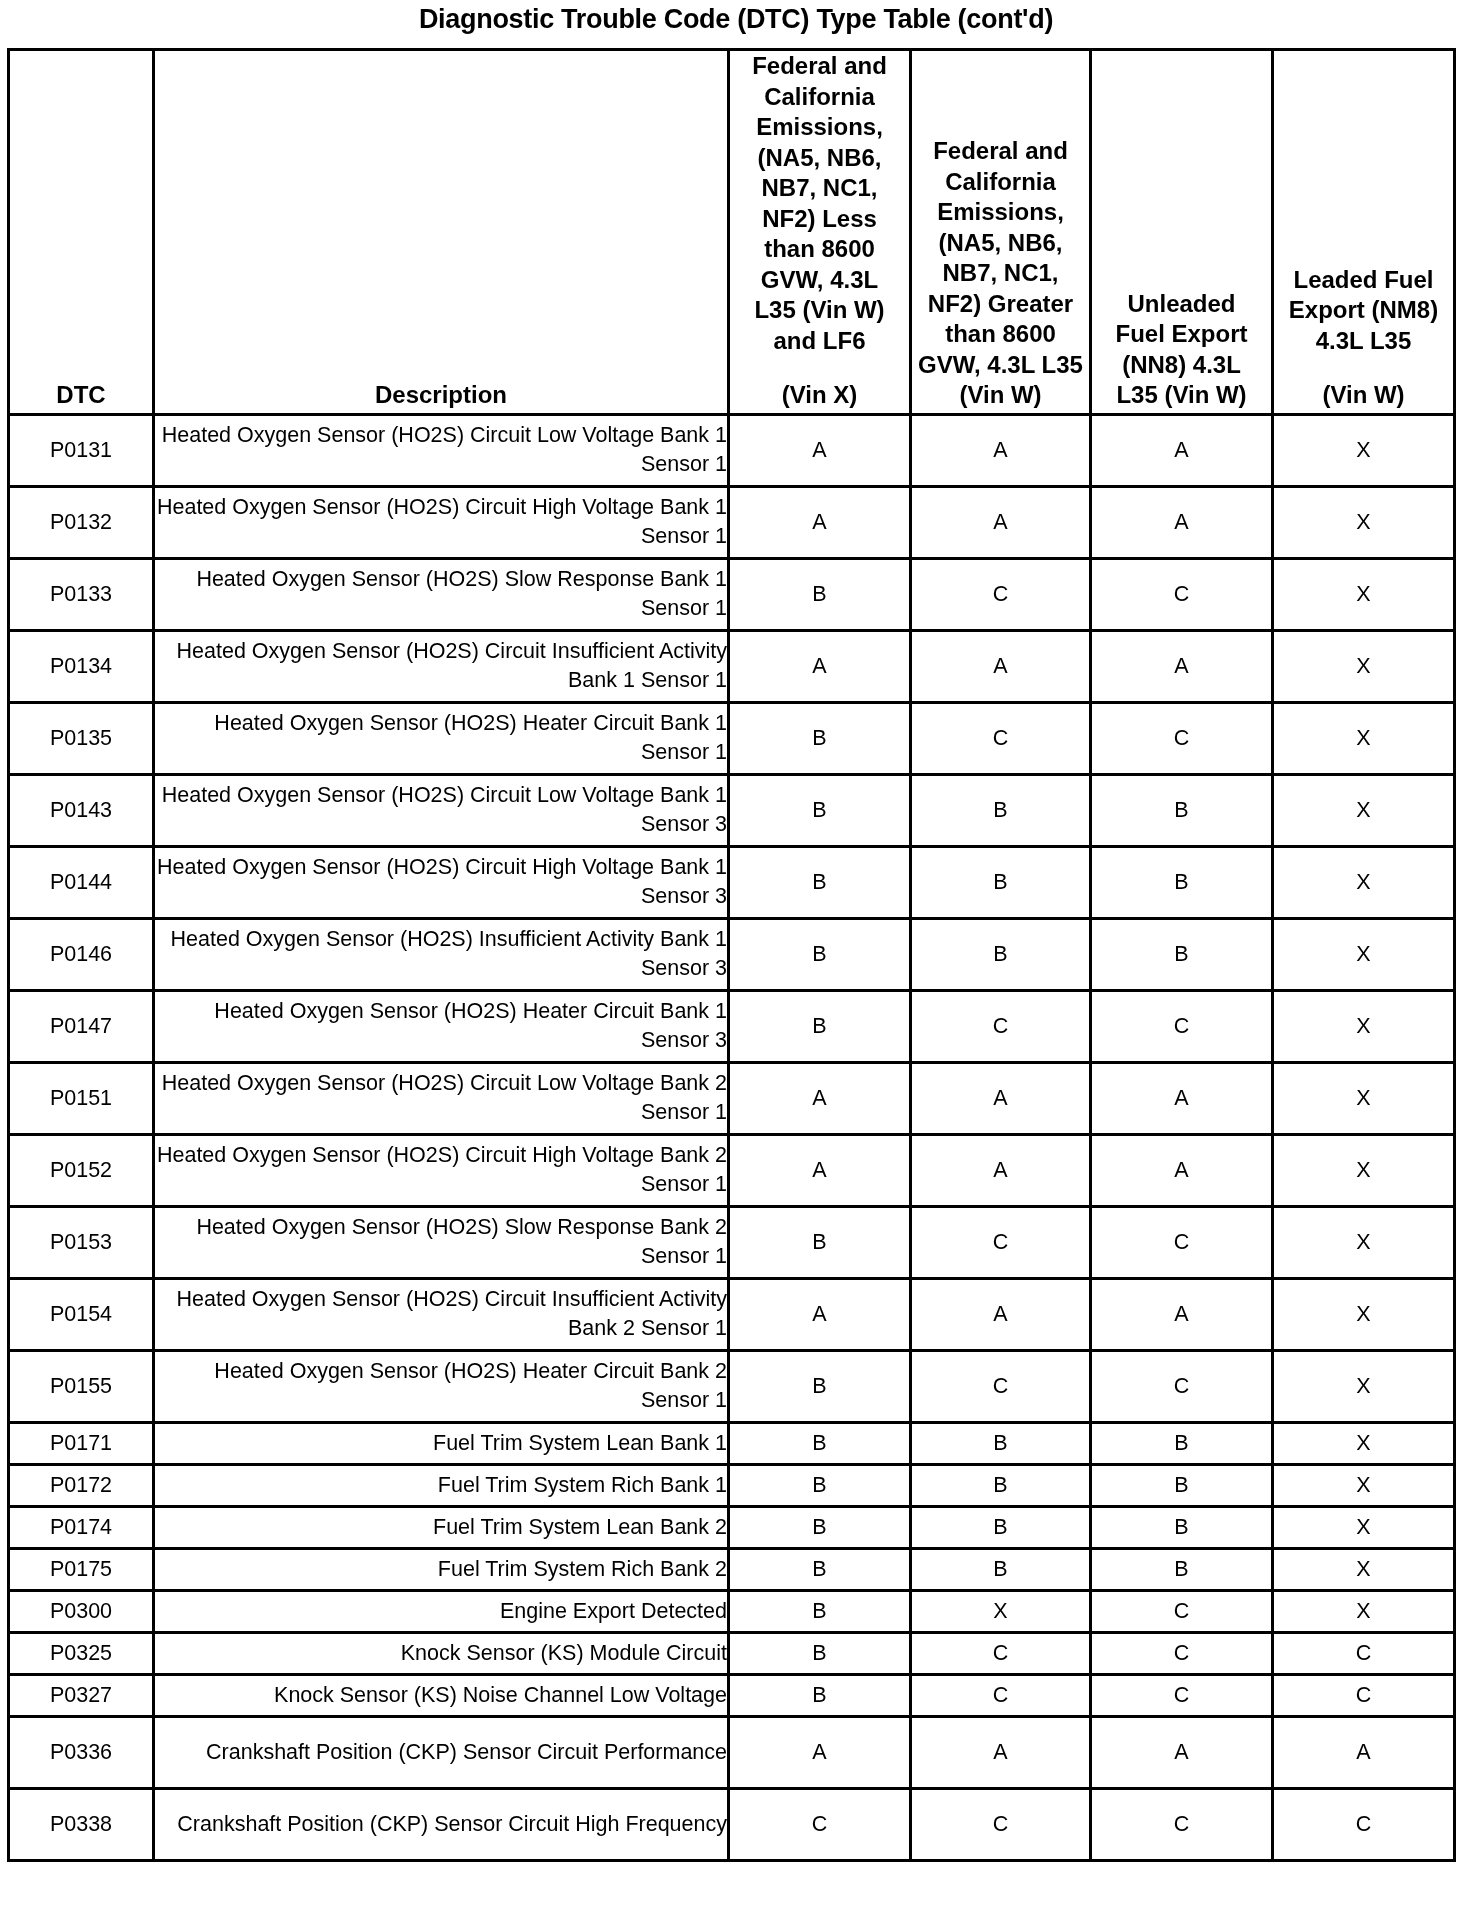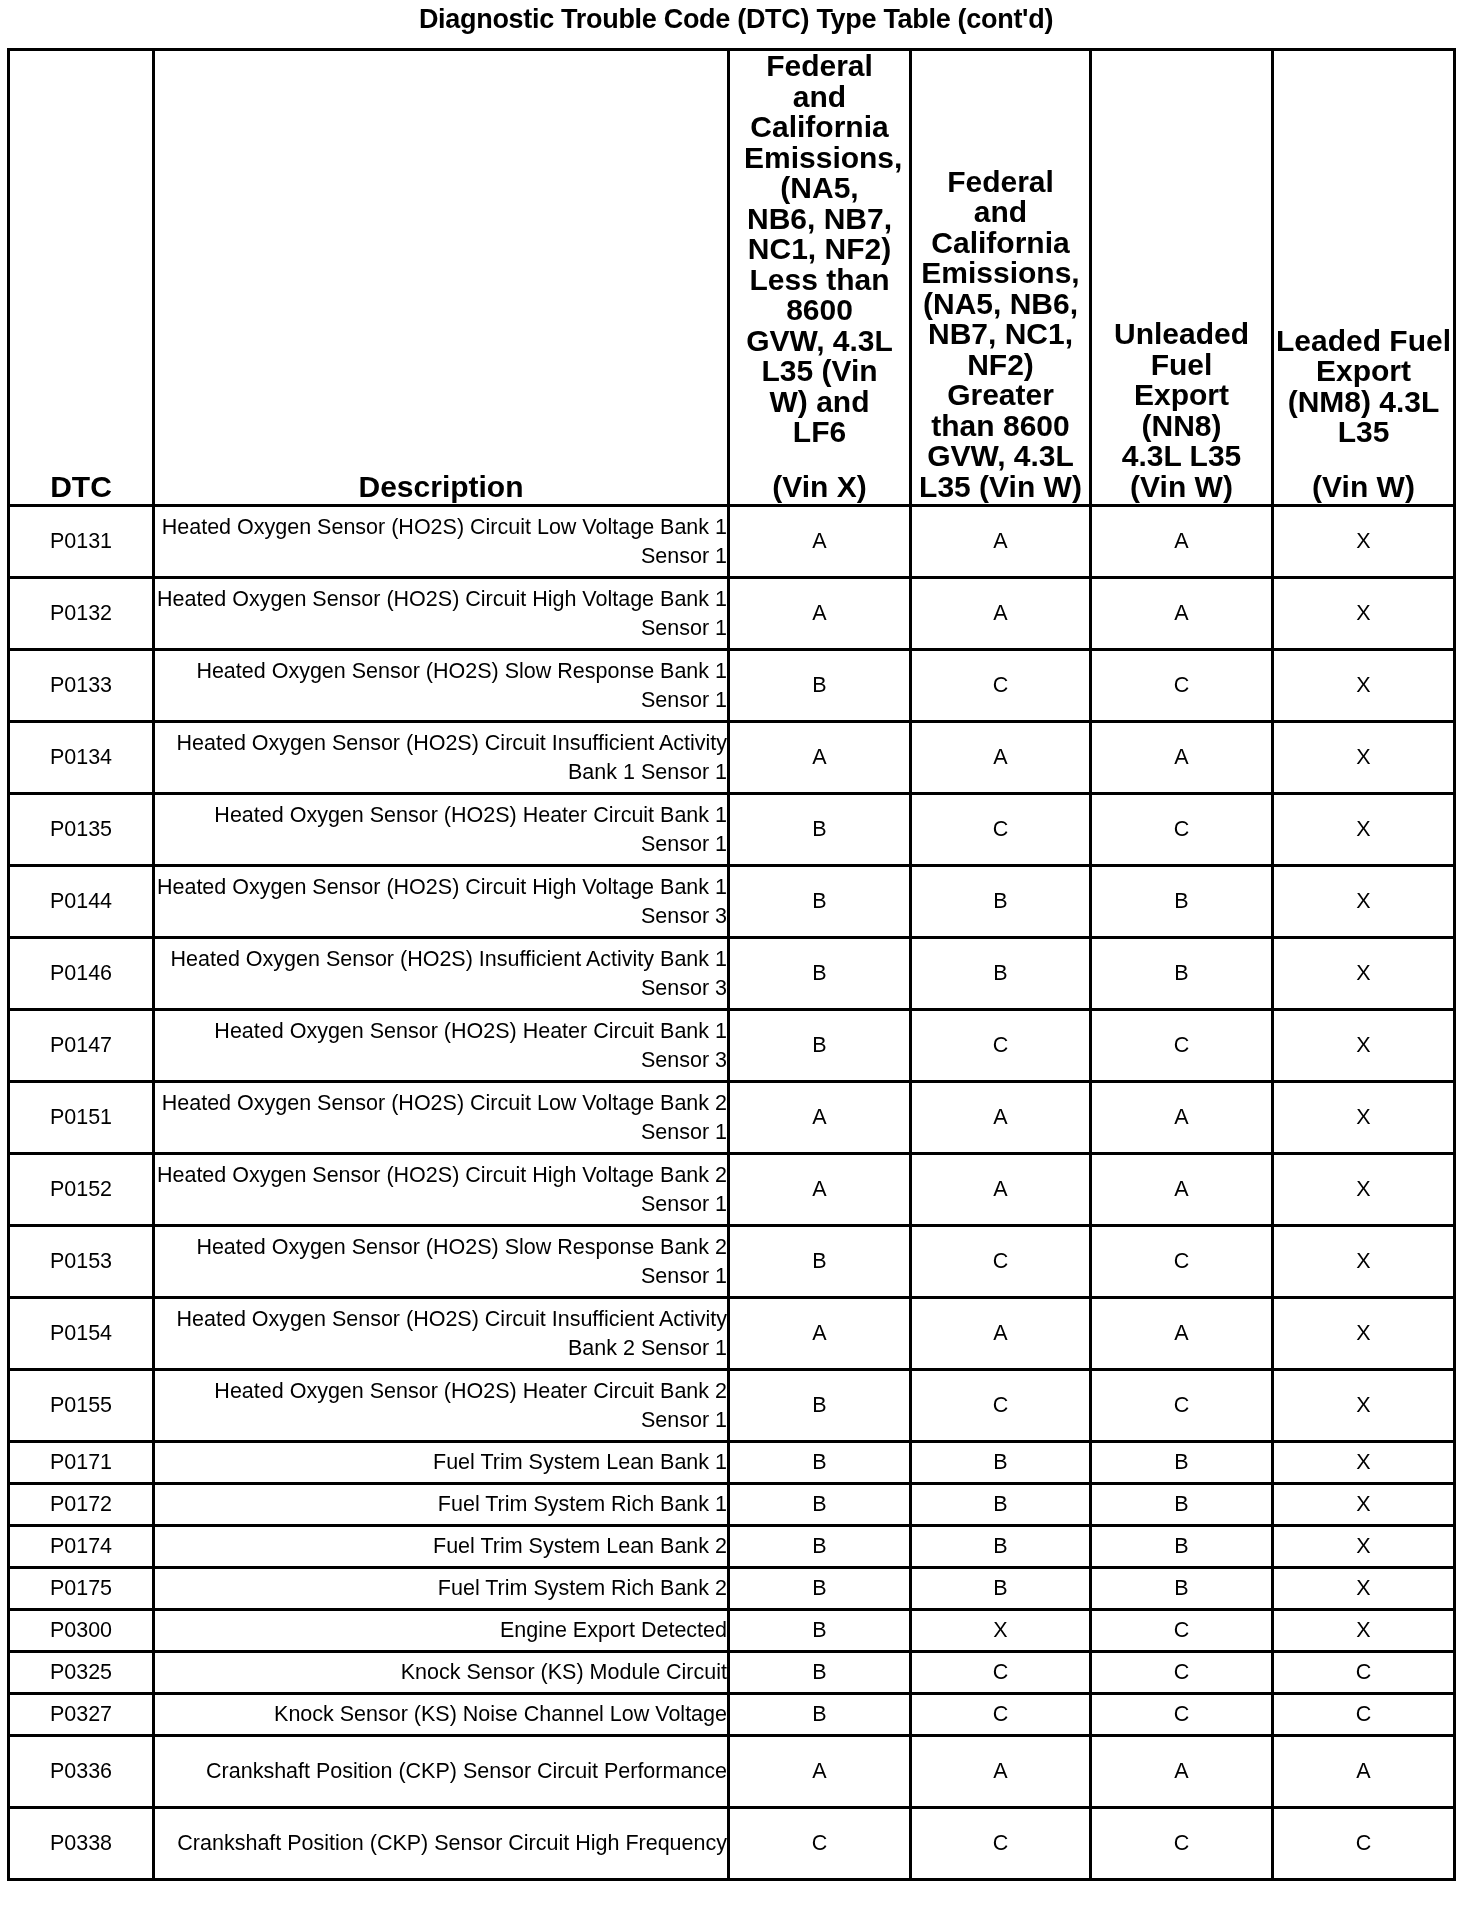--- a/index.html
+++ b/index.html
@@ -3,21 +3,21 @@
 <meta charset="utf-8">
 <style>
   html, body { margin: 0; padding: 0; background: #ffffff; }
   body { width: 1472px; height: 1930px; position: relative; overflow: hidden;
          font-family: "Liberation Sans", "DejaVu Sans", sans-serif; color: #000; }
   .title { position: absolute; left: 0; top: 4px; width: 1472px; text-align: center;
            font-weight: bold; font-size: 27px; letter-spacing: -0.3px; transform: scaleY(1.05); }
   table.dtc { position: absolute; left: 7px; top: 48px; border-collapse: collapse; table-layout: fixed;
               width: 1446px; }
   table.dtc th, table.dtc td { border: 3px solid #000; padding: 0; }
-  table.dtc th { font-weight: bold; font-size: 30px; line-height: 30.5px; text-align: center;
+  table.dtc th { font-weight: bold; font-size: 24px; line-height: 30.5px; text-align: center;
                  vertical-align: bottom; padding-bottom: 2px; }
   table.dtc td { font-size: 21.5px; line-height: 29px; }
   td.code { text-align: center; vertical-align: middle; }
   td.desc { text-align: right; vertical-align: middle; padding-left: 5px; padding-right: 2px; }
   td.val { text-align: center; vertical-align: middle; }
   tr.hdr { height: 355px; }
   tr.two { height: 72px; padding-left: 40px; }
   tr.one { height: 42px; }
   col.c0 { width: 145px; } col.c1 { width: 575px; } col.c2 { width: 182px; }
   col.c3 { width: 180px; } col.c4 { width: 182px; } col.c5 { width: 182px; }
@@ -97,20 +97,28 @@
   </tr>
       <tr class="two">
     <td class="code">P0135</td>
     <td class="desc">Heated Oxygen Sensor (HO2S) Heater Circuit Bank 1 Sensor 1</td>
     <td class="val">B</td>
     <td class="val">C</td>
     <td class="val">C</td>
     <td class="val">X</td>
   </tr>
       <tr class="two">
+    <td class="code">P0143</td>
+    <td class="desc">Heated Oxygen Sensor (HO2S) Circuit Low Voltage Bank 1 Sensor 3</td>
+    <td class="val">B</td>
+    <td class="val">B</td>
+    <td class="val">B</td>
+    <td class="val">X</td>
+  </tr>
+      <tr class="two">
     <td class="code">P0144</td>
     <td class="desc">Heated Oxygen Sensor (HO2S) Circuit High Voltage Bank 1 Sensor 3</td>
     <td class="val">B</td>
     <td class="val">B</td>
     <td class="val">B</td>
     <td class="val">X</td>
   </tr>
       <tr class="two">
     <td class="code">P0146</td>
     <td class="desc">Heated Oxygen Sensor (HO2S) Insufficient Activity Bank 1 Sensor 3</td>

